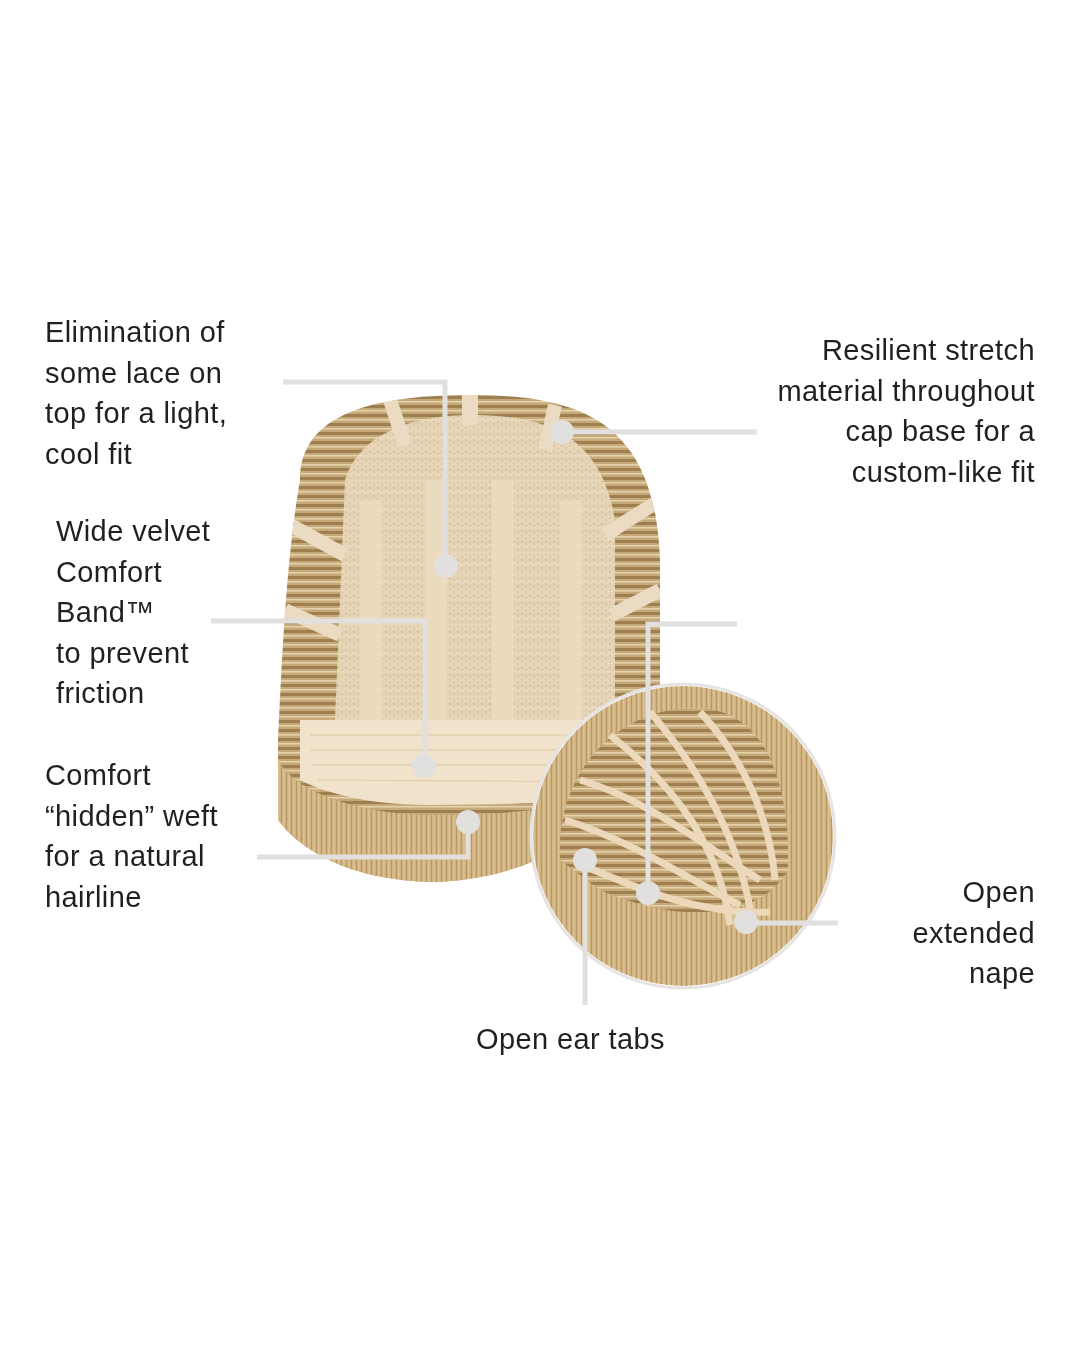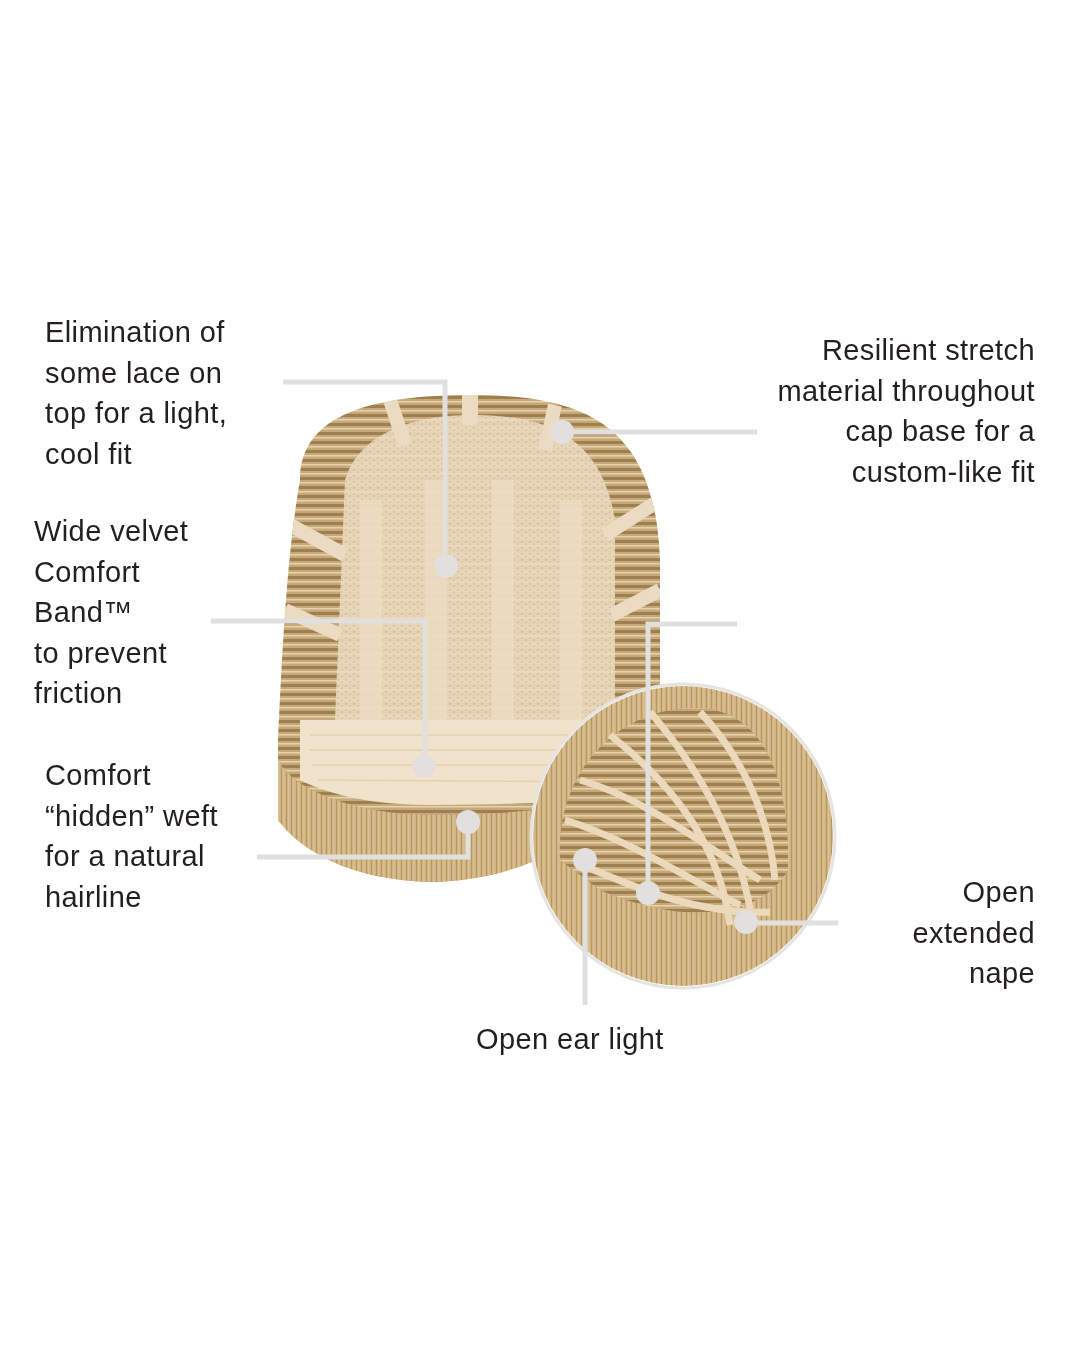--- a/index.html
+++ b/index.html
@@ -125,30 +125,30 @@
   <div class="label" style="left:45px; top:312px;">Elimination of
 some lace on
 top for a light,
 cool fit</div>
 
   <div class="label right" style="right:45px; top:330px;">Resilient stretch
 material throughout
 cap base for a
 custom-like fit</div>
 
-  <div class="label" style="left:34px; top:511px;">Wide velvet
+  <div class="label" style="left:56px; top:511px;">Wide velvet
 Comfort
 Band™
 to prevent
 friction</div>
 
 
   <div class="label" style="left:45px; top:755px;">Comfort
 “hidden” weft
 for a natural
 hairline</div>
 
   <div class="label right" style="right:45px; top:860px;margin-top:12px;">Open
 extended
 nape</div>
 
-  <div class="label" style="left:476px; top:1019px;">Open ear light</div>
+  <div class="label" style="left:476px; top:1019px;">Open ear tabs</div>
 </div>
 
 </body></html>

